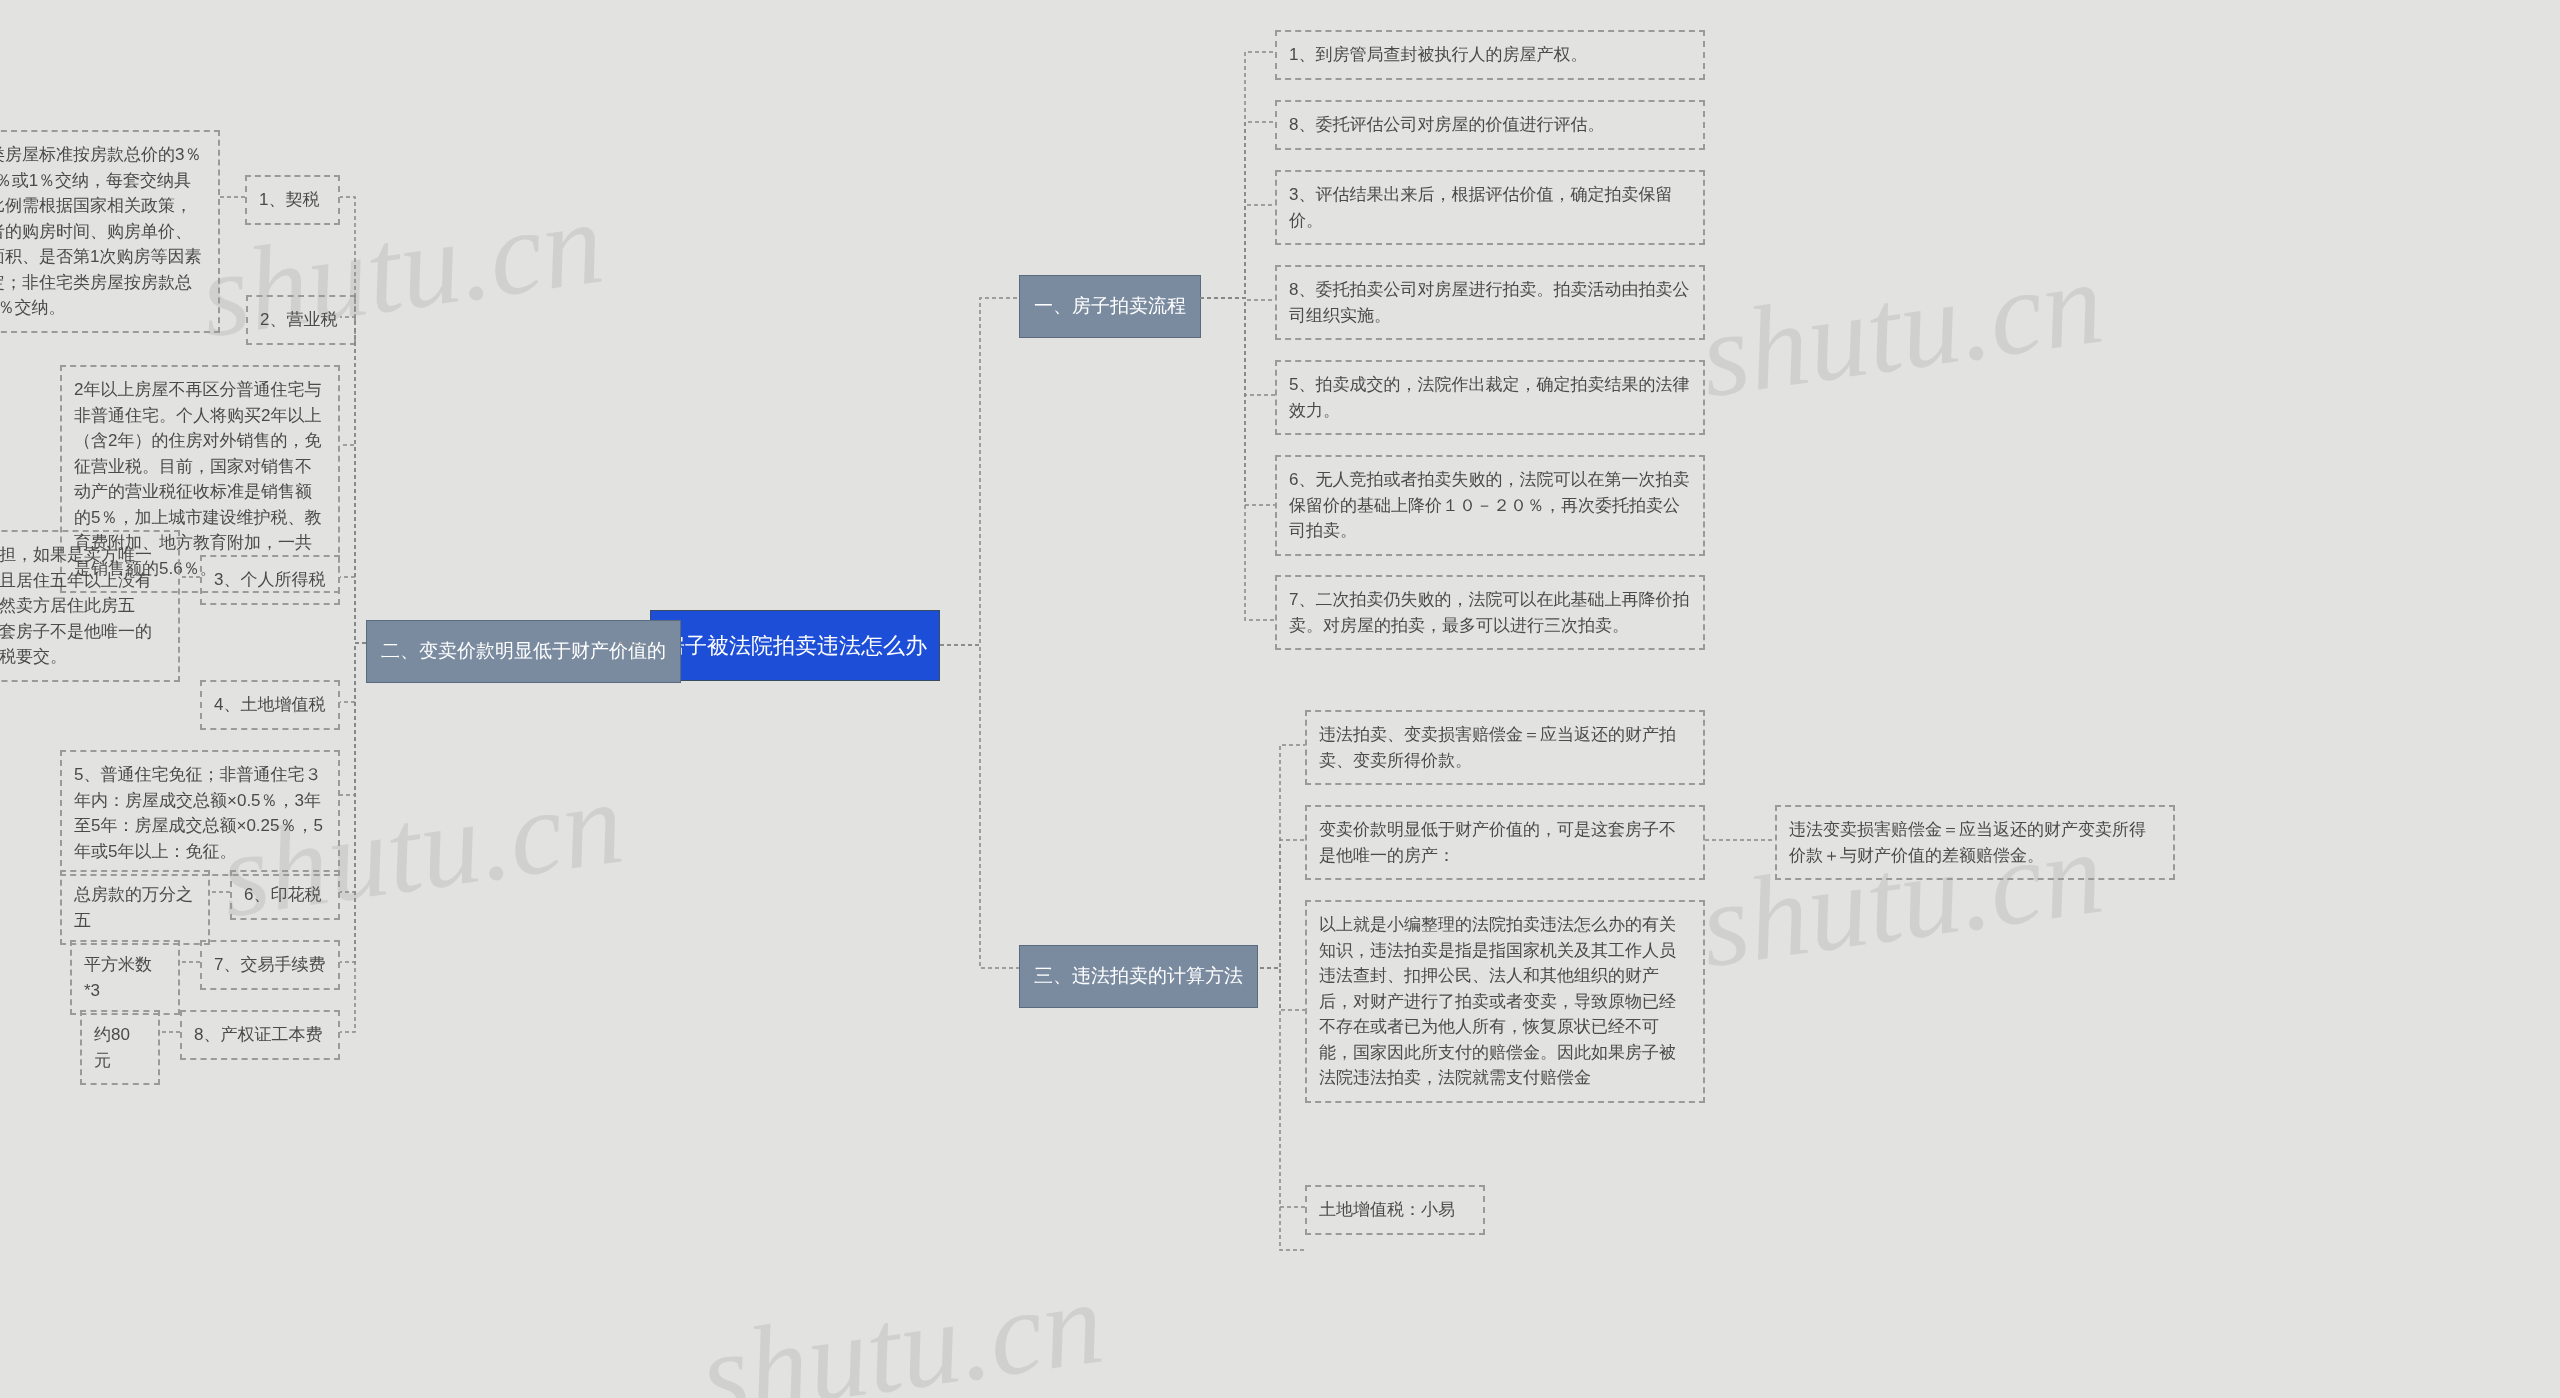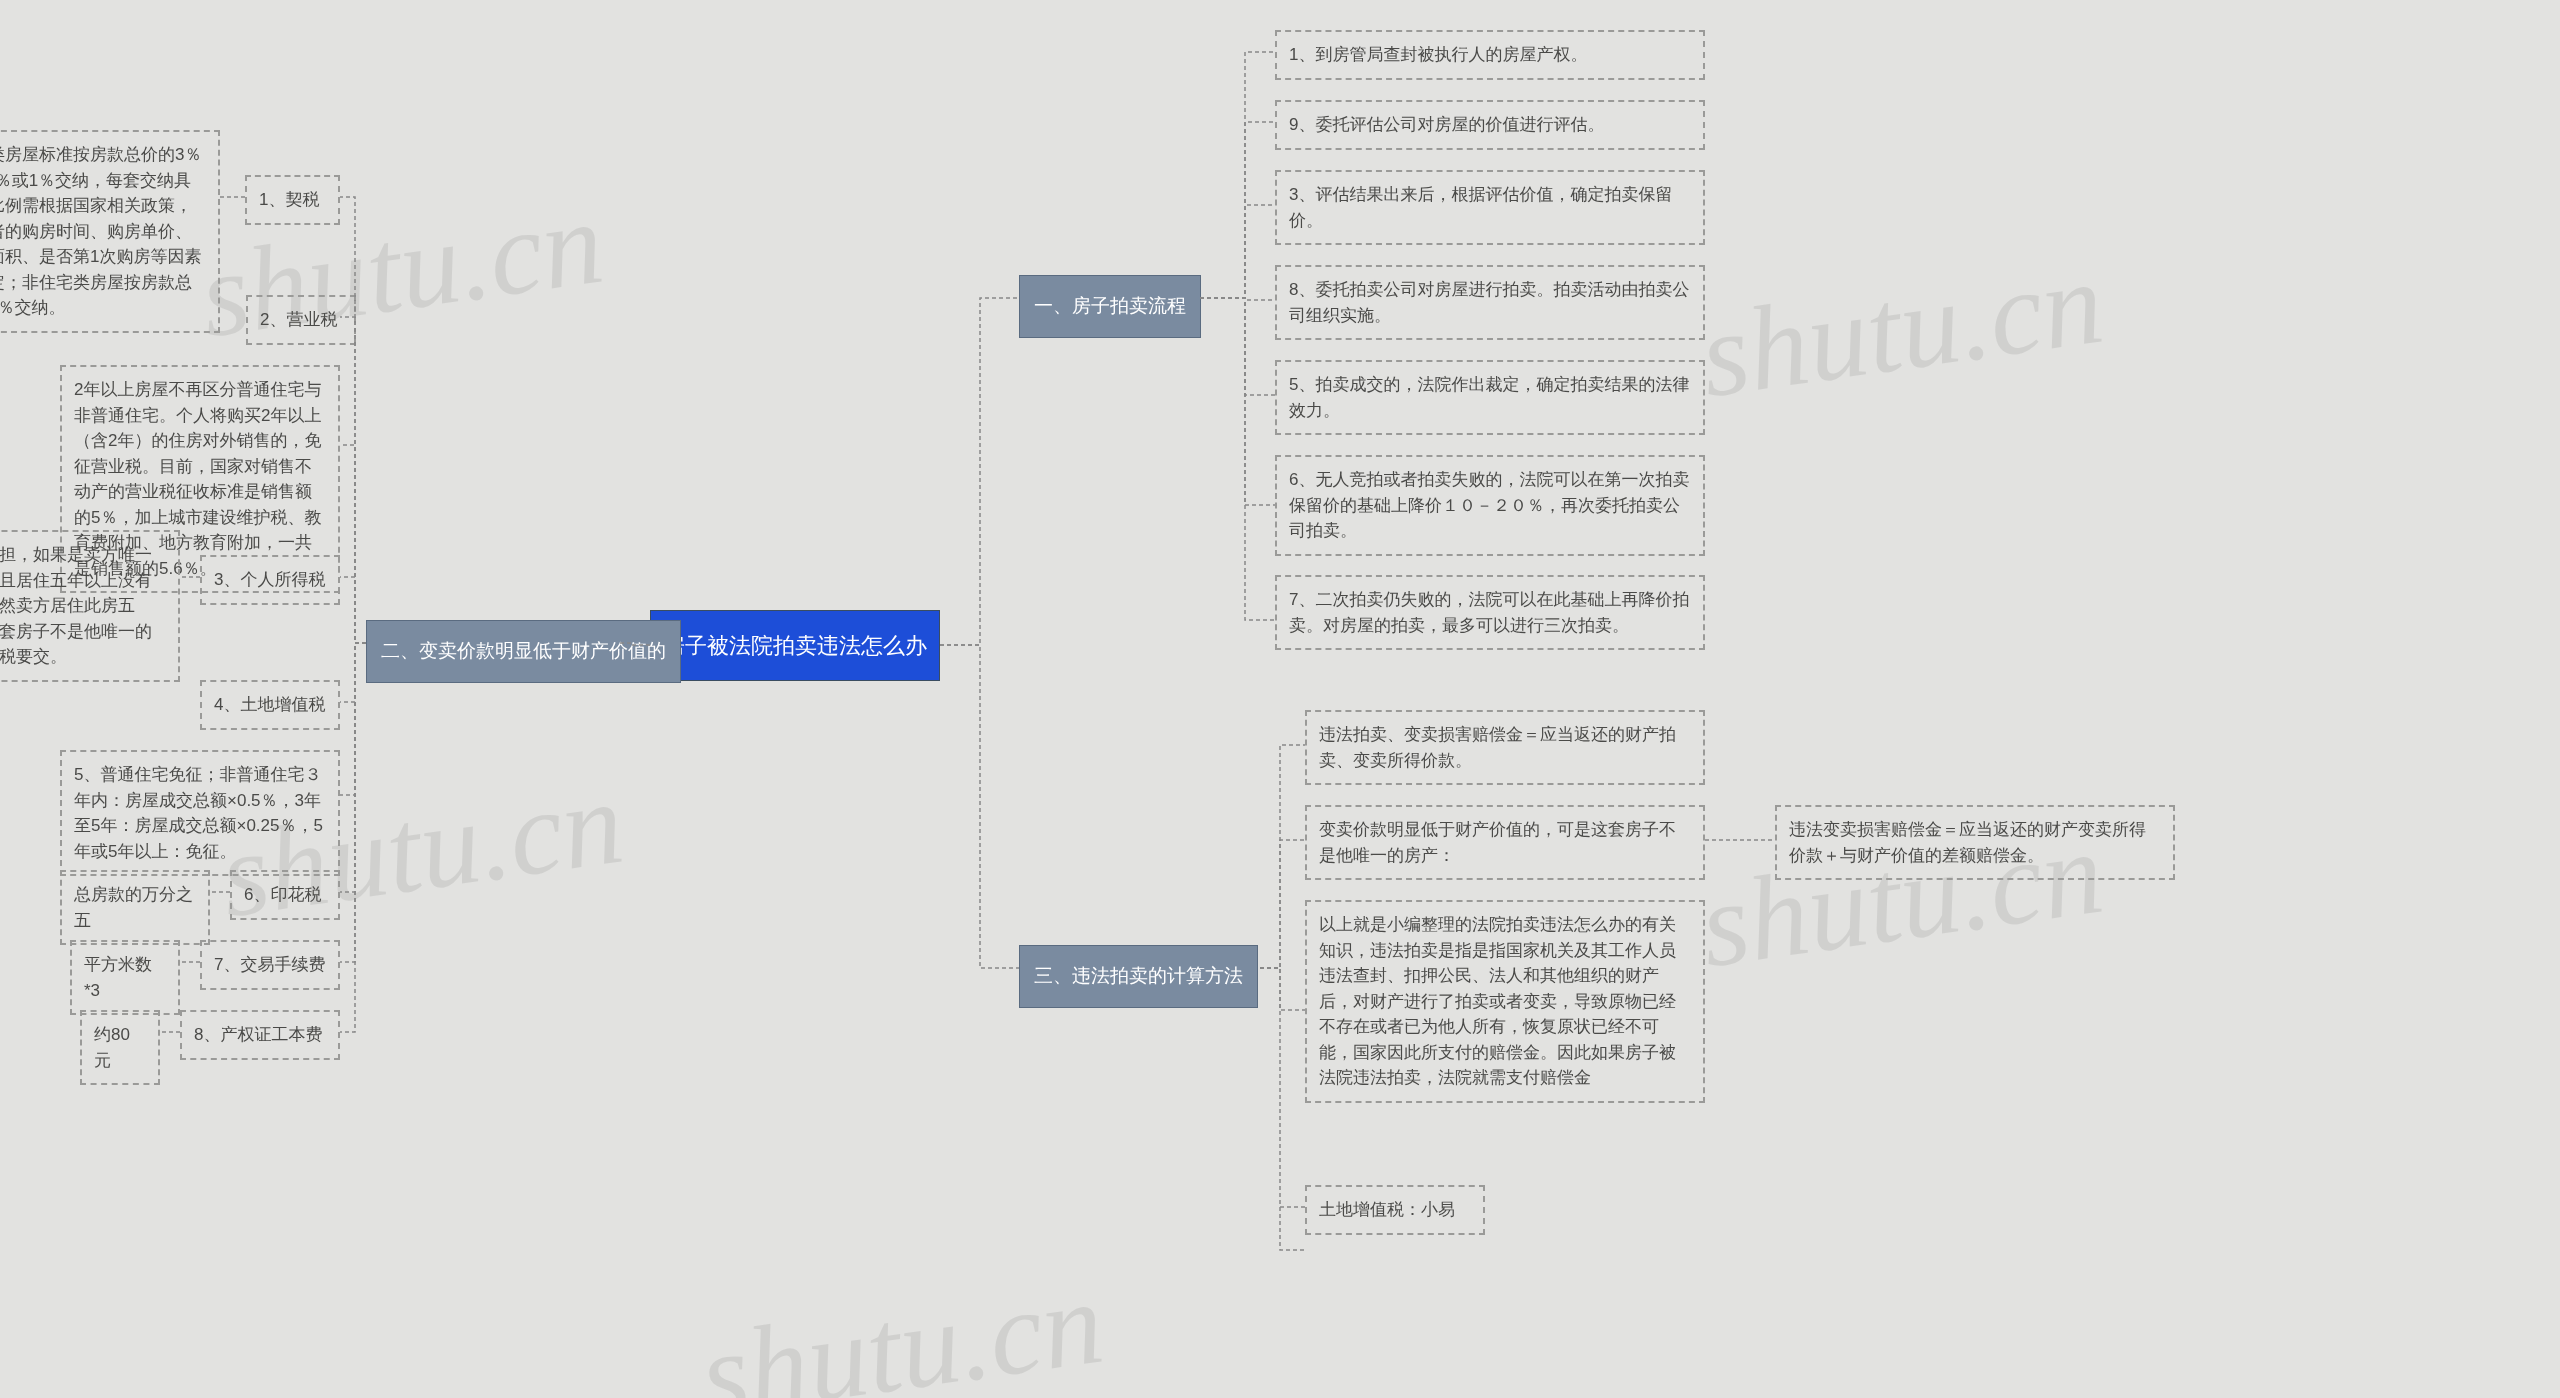--- a/index.html
+++ b/index.html
@@ -17,21 +17,21 @@
 <div class="watermark" style="left:200px;top:200px">shutu.cn</div>
 <div class="watermark" style="left:1700px;top:260px">shutu.cn</div>
 <div class="watermark" style="left:220px;top:780px">shutu.cn</div>
 <div class="watermark" style="left:1700px;top:830px">shutu.cn</div>
 <div class="watermark" style="left:700px;top:1280px">shutu.cn</div>
 
 <div class="node center" style="left:650px;top:610px">房子被法院拍卖违法怎么办</div>
 
 <div class="node branch" style="left:1019px;top:275px">一、房子拍卖流程</div>
 <div class="node leaf" style="left:1275px;top:30px;width:430px">1、到房管局查封被执行人的房屋产权。</div>
-<div class="node leaf" style="left:1275px;top:100px;width:430px">9、委托评估公司对房屋的价值进行评估。</div>
+<div class="node leaf" style="left:1275px;top:100px;width:430px">8、委托评估公司对房屋的价值进行评估。</div>
 <div class="node leaf" style="left:1275px;top:170px;width:430px">3、评估结果出来后，根据评估价值，确定拍卖保留价。</div>
 <div class="node leaf" style="left:1275px;top:265px;width:430px">8、委托拍卖公司对房屋进行拍卖。拍卖活动由拍卖公司组织实施。</div>
 <div class="node leaf" style="left:1275px;top:360px;width:430px">5、拍卖成交的，法院作出裁定，确定拍卖结果的法律效力。</div>
 <div class="node leaf" style="left:1275px;top:455px;width:430px">6、无人竞拍或者拍卖失败的，法院可以在第一次拍卖保留价的基础上降价１０－２０％，再次委托拍卖公司拍卖。</div>
 <div class="node leaf" style="left:1275px;top:575px;width:430px">7、二次拍卖仍失败的，法院可以在此基础上再降价拍卖。对房屋的拍卖，最多可以进行三次拍卖。</div>
 
 <div class="node branch" style="left:1019px;top:945px">三、违法拍卖的计算方法</div>
 <div class="node leaf" style="left:1305px;top:710px;width:400px">违法拍卖、变卖损害赔偿金＝应当返还的财产拍卖、变卖所得价款。</div>
 <div class="node leaf" style="left:1305px;top:805px;width:400px">变卖价款明显低于财产价值的，可是这套房子不是他唯一的房产：</div>
 <div class="node leaf" style="left:1305px;top:900px;width:400px">以上就是小编整理的法院拍卖违法怎么办的有关知识，违法拍卖是指是指国家机关及其工作人员违法查封、扣押公民、法人和其他组织的财产后，对财产进行了拍卖或者变卖，导致原物已经不存在或者已为他人所有，恢复原状已经不可能，国家因此所支付的赔偿金。因此如果房子被法院违法拍卖，法院就需支付赔偿金</div>

